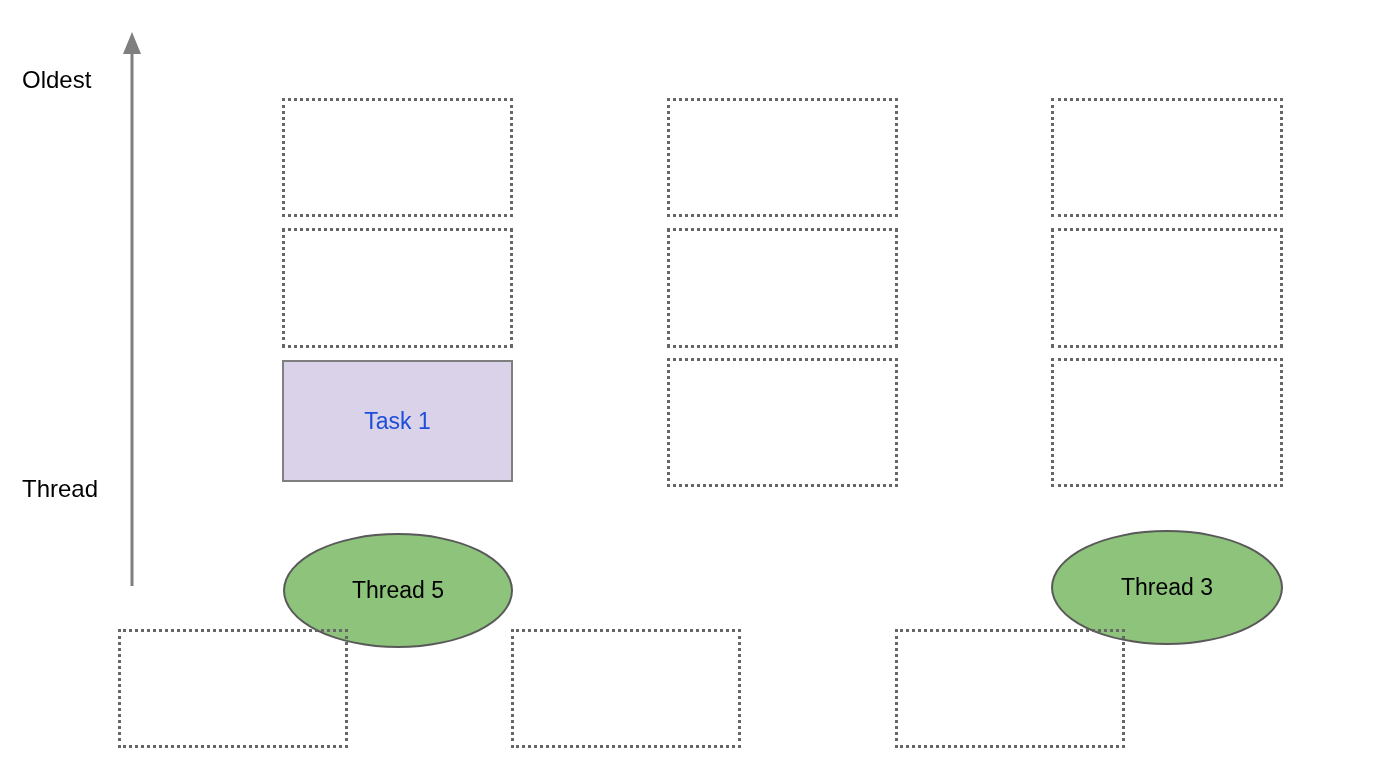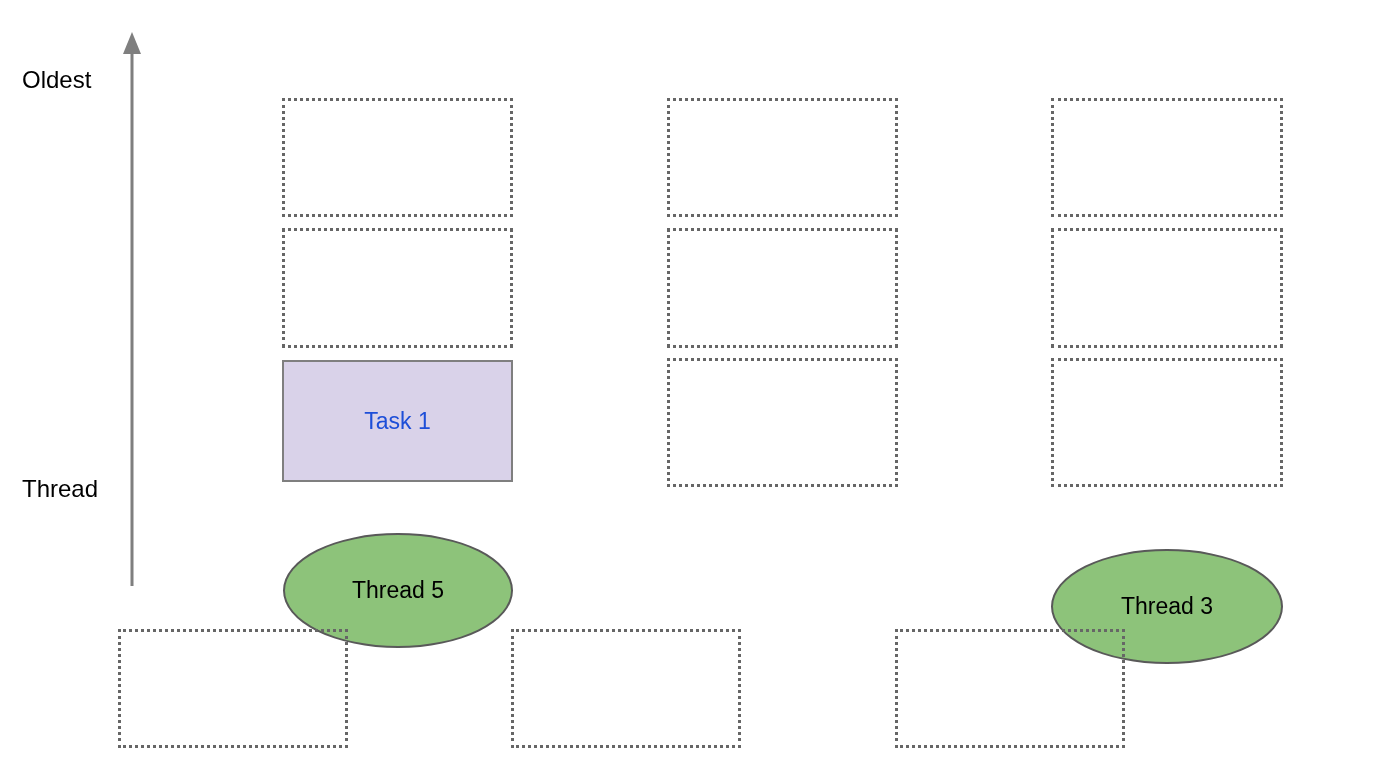--- a/index.html
+++ b/index.html
@@ -89,16 +89,16 @@
   <div class="slot-box" style="left:118px; top:629px; width:230px; height:119px;"></div>
 
   <div class="slot-box" style="left:667px; top:98px; width:231px; height:119px;"></div>
   <div class="slot-box" style="left:667px; top:228px; width:231px; height:120px;"></div>
   <div class="slot-box" style="left:667px; top:358px; width:231px; height:129px;"></div>
   <div class="slot-box" style="left:511px; top:629px; width:230px; height:119px;"></div>
 
   <div class="slot-box" style="left:1051px; top:98px; width:232px; height:119px;"></div>
   <div class="slot-box" style="left:1051px; top:228px; width:232px; height:120px;"></div>
   <div class="slot-box" style="left:1051px; top:358px; width:232px; height:129px;"></div>
-  <div class="thread-ellipse" style="left:1051px; top:549px; width:232px; height:115px;">Thread 3</div>
+  <div class="thread-ellipse" style="left:1051px; top:530px; width:232px; height:115px;">Thread 3</div>
   <div class="slot-box" style="left:895px; top:629px; width:230px; height:119px;"></div>
 
 </div>
 
 </body></html>

